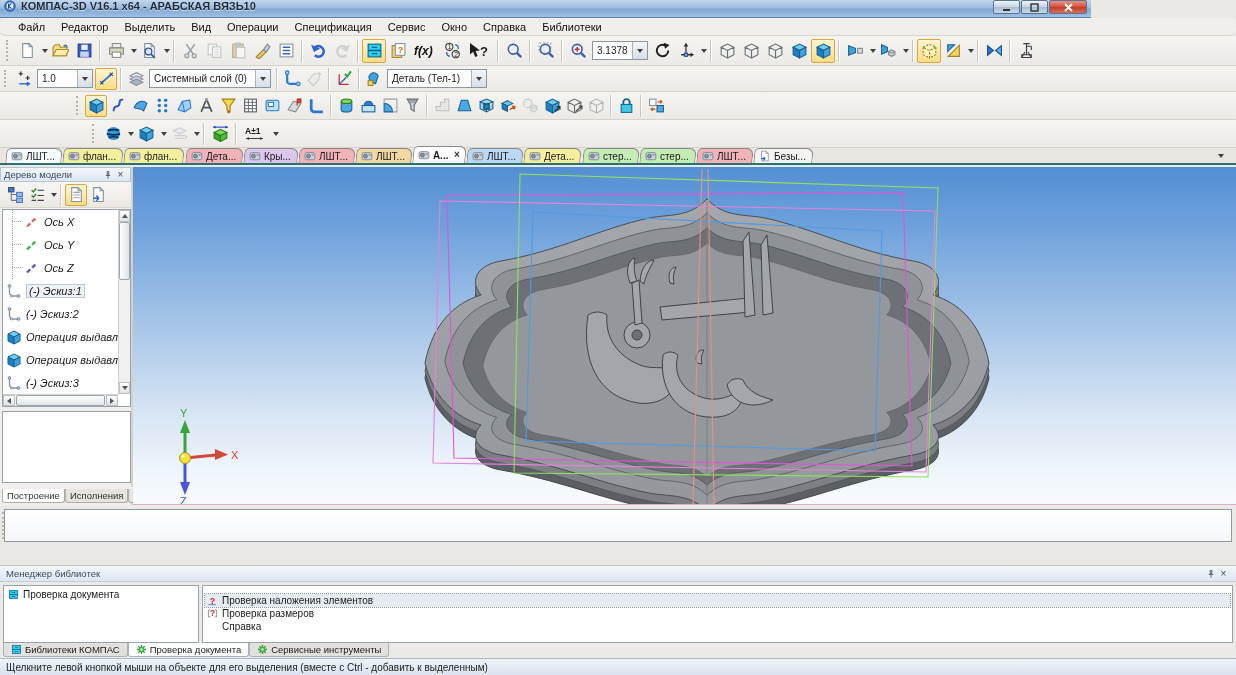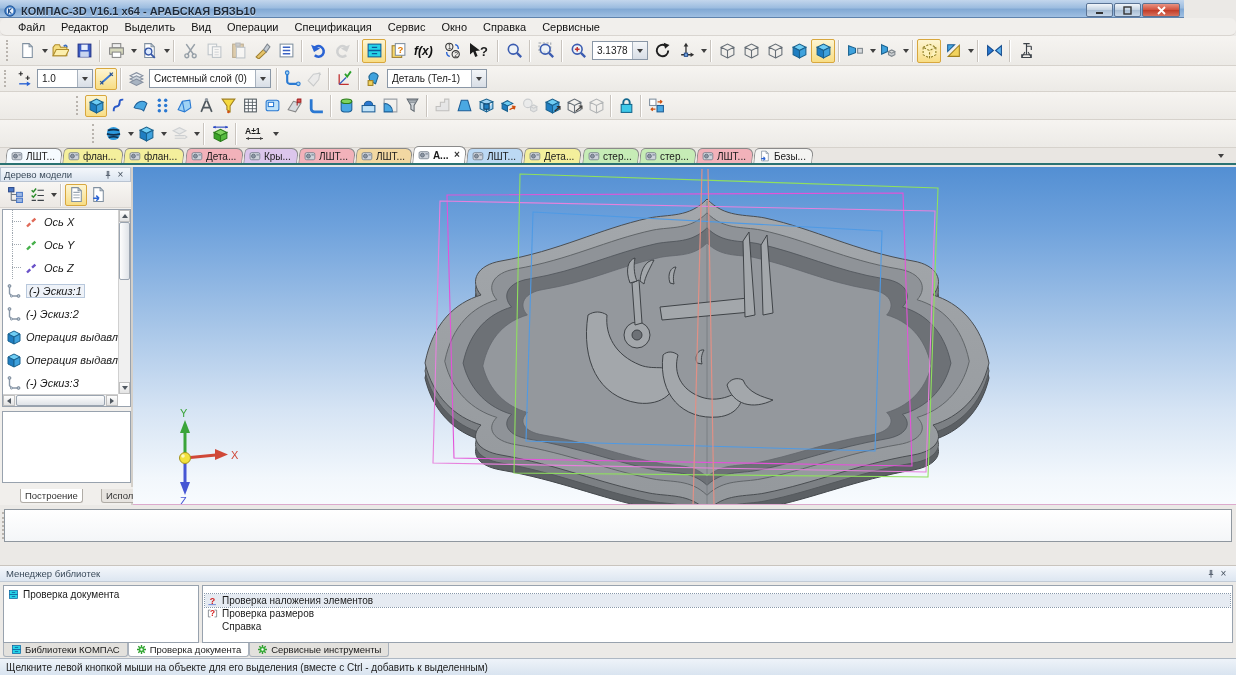--- a/index.html
+++ b/index.html
@@ -1,22 +1,22 @@
 <!DOCTYPE html>
 <html><head>
 <meta charset="utf-8">
 <style>
   * { margin:0; padding:0; box-sizing:border-box; }
   html,body { width:1236px; height:675px; }
   body { font-family:"Liberation Sans", sans-serif; background:#ebe9e6; position:relative; overflow:hidden; font-size:11px; color:#1a1a1a; }
 
   
-  #titlebar { position:absolute; left:0; top:0; width:1184px; height:18px;
+  #titlebar { position:absolute; left:0; top:0; width:1091px; height:18px;
     background:linear-gradient(#c3d6ec,#9dbde0 45%,#82a9d4 55%,#9fbfe2); border-bottom:1px solid #5f83ad;
-    display:flex; align-items:flex-end; padding:0 4px; }
+    display:flex; align-items:flex-start; padding:0 4px; }
   #titlebar .ttl { font-size:11px; font-weight:bold; color:#1d2a3a; margin-left:5px; flex:1; text-shadow:0 1px 0 rgba(255,255,255,.6); }
   .winbtns { display:flex; gap:1px; }
   .winbtn { width:27px; height:14px; border:1px solid #5a7394; border-radius:2px;
     background:linear-gradient(#f2f6fa,#c3d2e2 50%,#a7bcd2 50%,#c8d8ea); display:flex; align-items:center; justify-content:center;
     font-size:9px; color:#333; line-height:1; }
   .winbtn.close { background:linear-gradient(#e89383,#d1503c 50%,#bf3a26 50%,#d8705c); color:#fff; width:38px; }
 
   
   #menubar { position:absolute; left:0; top:18px; width:1236px; height:18px; background:#f1efec; border-bottom:1px solid #d9d5d0; display:flex; align-items:center; padding-left:10px;border-radius:6px; }
   .menu-item { padding:2px 8px; font-size:11px; color:#111; }
@@ -75,21 +75,21 @@
   .vscroll .arr.dn { position:absolute; bottom:0; left:0; right:0; }
   .hscroll { position:absolute; left:0; bottom:0; height:12px; right:12px; background:#f0f0f0; border-top:1px solid #d0d0d0; display:flex; }
   .hscroll .arr { width:12px; height:100%; background:linear-gradient(#fdfdfd,#e3e3e3); border:1px solid #bfbfbf; display:flex; align-items:center; justify-content:center; }
   .hscroll .thumb { flex:1; background:linear-gradient(#fdfdfd,#dfe3e8); border:1px solid #9aa4b0; border-radius:2px; margin:0 1px; }
   .tri-u { width:0;height:0;border-left:3px solid transparent;border-right:3px solid transparent;border-bottom:4px solid #505860; }
   .tri-d { width:0;height:0;border-left:3px solid transparent;border-right:3px solid transparent;border-top:4px solid #505860; }
   .tri-l { width:0;height:0;border-top:3px solid transparent;border-bottom:3px solid transparent;border-right:4px solid #505860; }
   .tri-r { width:0;height:0;border-top:3px solid transparent;border-bottom:3px solid transparent;border-left:4px solid #505860; }
   #treebox2 { position:absolute; left:2px; top:244px; width:129px; height:72px; background:#fff; border:1px solid #98a2ae; }
   #treetabs { position:absolute; left:0; bottom:2px; width:133px; height:16px; display:flex; align-items:flex-end; padding-left:2px; background:#f1efec; }
-  .ttab { font-size:9.5px; padding:1px 4px; border:1px solid #b0aca6; border-top:none; border-radius:0 0 3px 3px; background:#e7e4e0; color:#333; white-space:nowrap;margin-left:18px; }
+  .ttab { font-size:9.5px; padding:1px 4px; border:1px solid #b0aca6; border-top:none; border-radius:0 0 3px 3px; background:#e7e4e0; color:#333; white-space:nowrap; }
   .ttab.active { background:#fff; font-weight:normal; }
 
   
   #viewport { position:absolute; left:133px; top:0; width:1103px; height:338px;
     background:linear-gradient(#538fd3 0%, #6fa2dc 18%, #a3c3e7 45%, #d6e4f4 72%, #f2f7fc 92%, #f8fbfe 100%); }
   #viewport svg { position:absolute; left:0; top:0; }
   #vp-bottomline { position:absolute; left:0; bottom:0; width:100%; height:1px; background:#dcaacd; }
 
   
   #msgbar { position:absolute; left:4px; top:509px; width:1228px; height:33px; background:linear-gradient(#ffffff,#f4f6f8); border:1px solid #8f979f; }
@@ -485,21 +485,21 @@
 <div id="menubar">
   <span class="menu-item">Файл</span>
   <span class="menu-item">Редактор</span>
   <span class="menu-item">Выделить</span>
   <span class="menu-item">Вид</span>
   <span class="menu-item">Операции</span>
   <span class="menu-item">Спецификация</span>
   <span class="menu-item">Сервис</span>
   <span class="menu-item">Окно</span>
   <span class="menu-item">Справка</span>
-  <span class="menu-item">Сервисные</span>
+  <span class="menu-item">Библиотеки</span>
 </div>
 
 <div id="row1" class="toolrow">
   <div class="grip"></div>
   <div class="tb">
       <svg class="icn">
         <use href="#s-doc"></use>
       </svg>
     </div>
   <div class="ddbtn">

